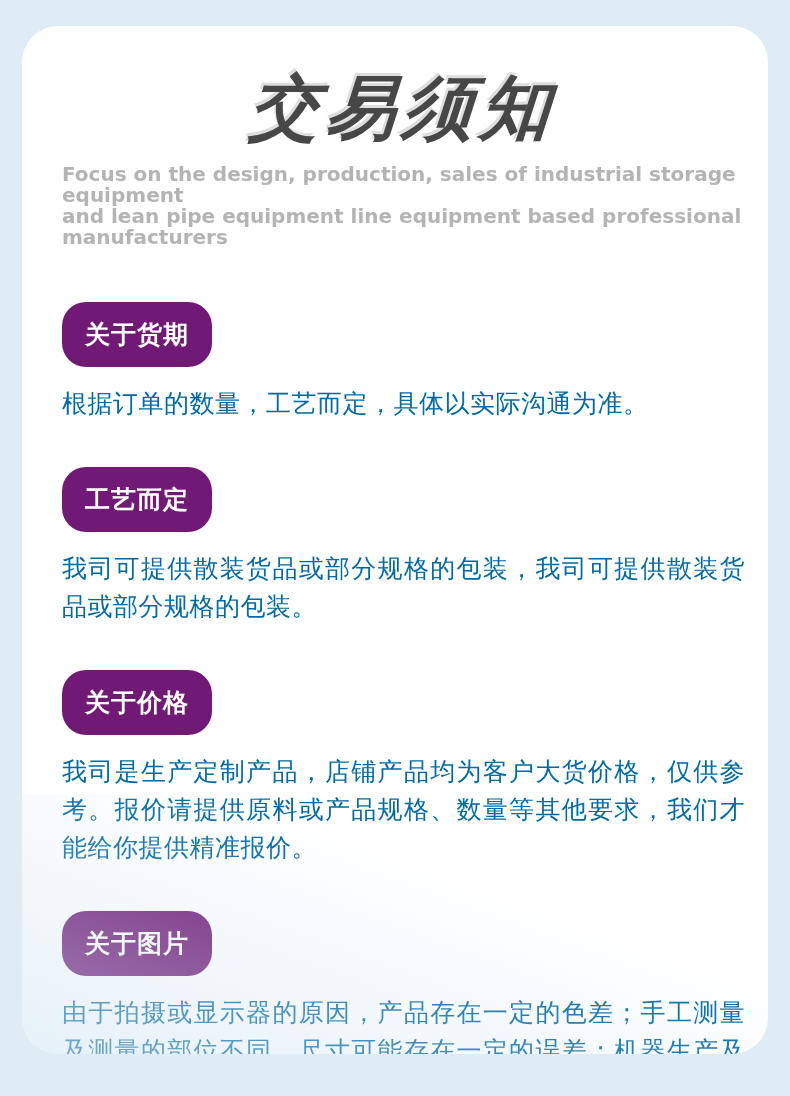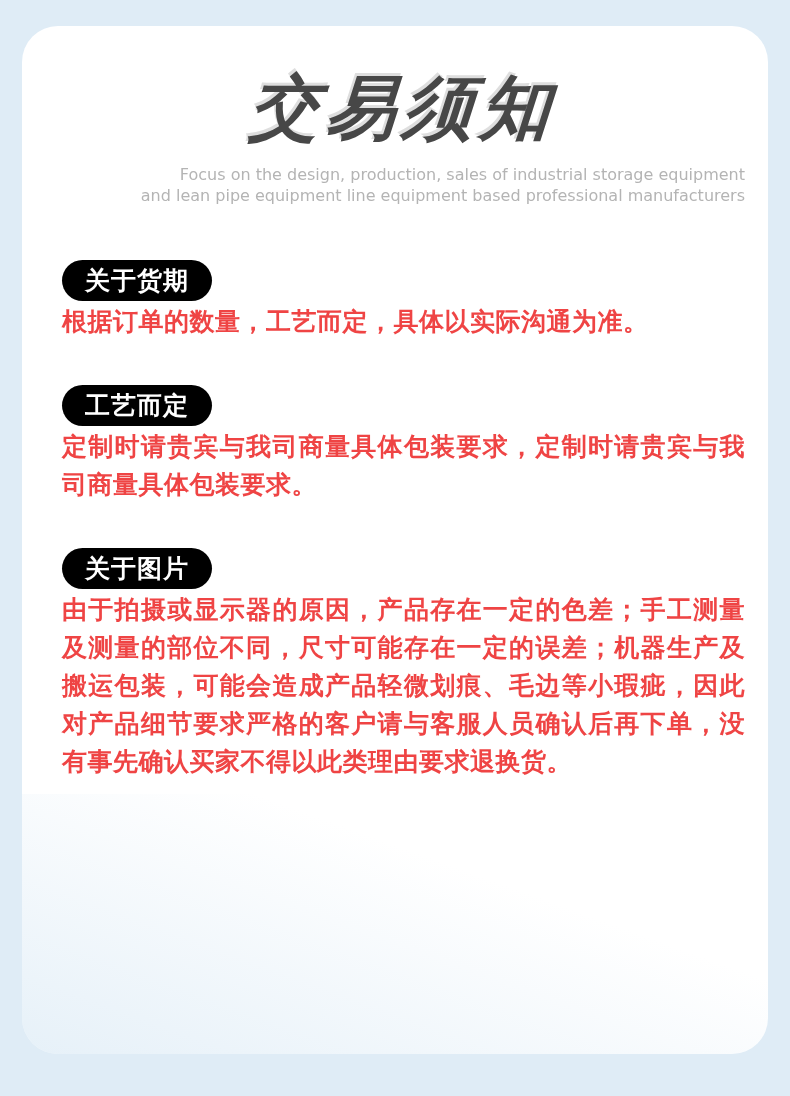--- a/index.html
+++ b/index.html
@@ -45,51 +45,50 @@
     font-weight: 900;
     font-style: italic;
     color: #474747;
     letter-spacing: 7px;
     transform: skewX(-4deg);
     text-shadow: -2px -3px 0 rgba(195,195,195,0.55);
     white-space: nowrap;
   }
   .subtitle {
     margin-top: 18px;
-    text-align: right;
-    font-size: 16px;
+    text-align: left;
+    font-size: 20px;
     line-height: 21px;
     color: #b4b4b4;
-    font-weight: 400;
+    font-weight: 700;
   }
   .section {
     margin-top: 44px;
   }
   .section.first {
     margin-top: 54px;
   }
   .badge {
     display: inline-block;
-    background: #000000;
+    background: #701a75;
     color: #ffffff;
     font-size: 25px;
     font-weight: 700;
     line-height: 25px;
-    padding: 8px 23px;
+    padding: 20px 23px;
     border-radius: 24px;
     letter-spacing: 1px;
   }
   .section-body {
-    margin-top: 2px;
+    margin-top: 18px;
     font-size: 25px;
     line-height: 38px;
-    color: #ef4444;
+    color: #0369a1;
     text-align: justify;
     letter-spacing: 0.5px;
-    font-weight: bold;
   }
 </style>
 </head>
 <body>
 
 <div class="card">
 
   <h1 class="title">交易须知</h1>
 
   <div class="subtitle">
@@ -97,22 +96,26 @@
     <div>and lean pipe equipment line equipment based professional manufacturers</div>
   </div>
 
   <div class="section first">
     <span class="badge">关于货期</span>
     <div class="section-body">根据订单的数量，工艺而定，具体以实际沟通为准。</div>
   </div>
 
   <div class="section">
     <span class="badge">工艺而定</span>
-    <div class="section-body">定制时请贵宾与我司商量具体包装要求，定制时请贵宾与我司商量具体包装要求。</div>
+    <div class="section-body">我司可提供散装货品或部分规格的包装，我司可提供散装货品或部分规格的包装。</div>
   </div>
 
+  <div class="section">
+    <span class="badge">关于价格</span>
+    <div class="section-body">我司是生产定制产品，店铺产品均为客户大货价格，仅供参考。报价请提供原料或产品规格、数量等其他要求，我们才能给你提供精准报价。</div>
+  </div>
 
   <div class="section">
     <span class="badge">关于图片</span>
     <div class="section-body">由于拍摄或显示器的原因，产品存在一定的色差；手工测量及测量的部位不同，尺寸可能存在一定的误差；机器生产及搬运包装，可能会造成产品轻微划痕、毛边等小瑕疵，因此对产品细节要求严格的客户请与客服人员确认后再下单，没有事先确认买家不得以此类理由要求退换货。</div>
   </div>
 
 </div>
 
 </body></html>

